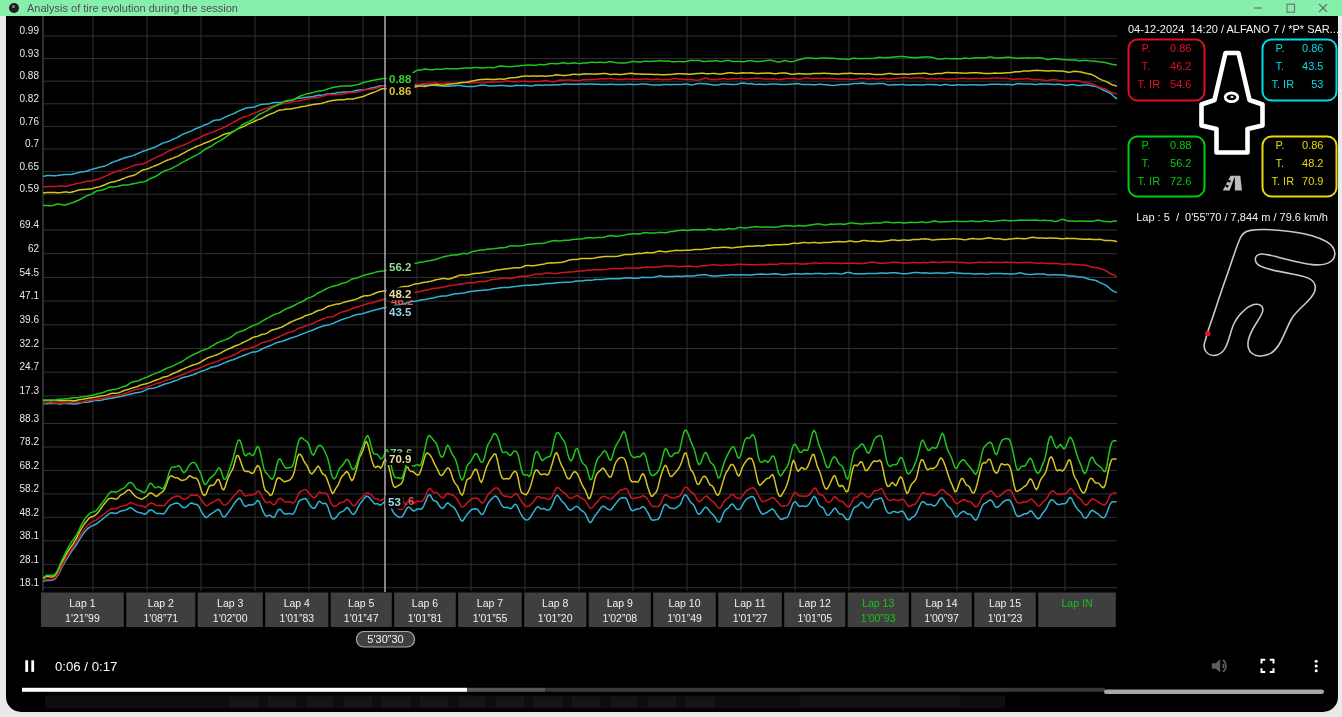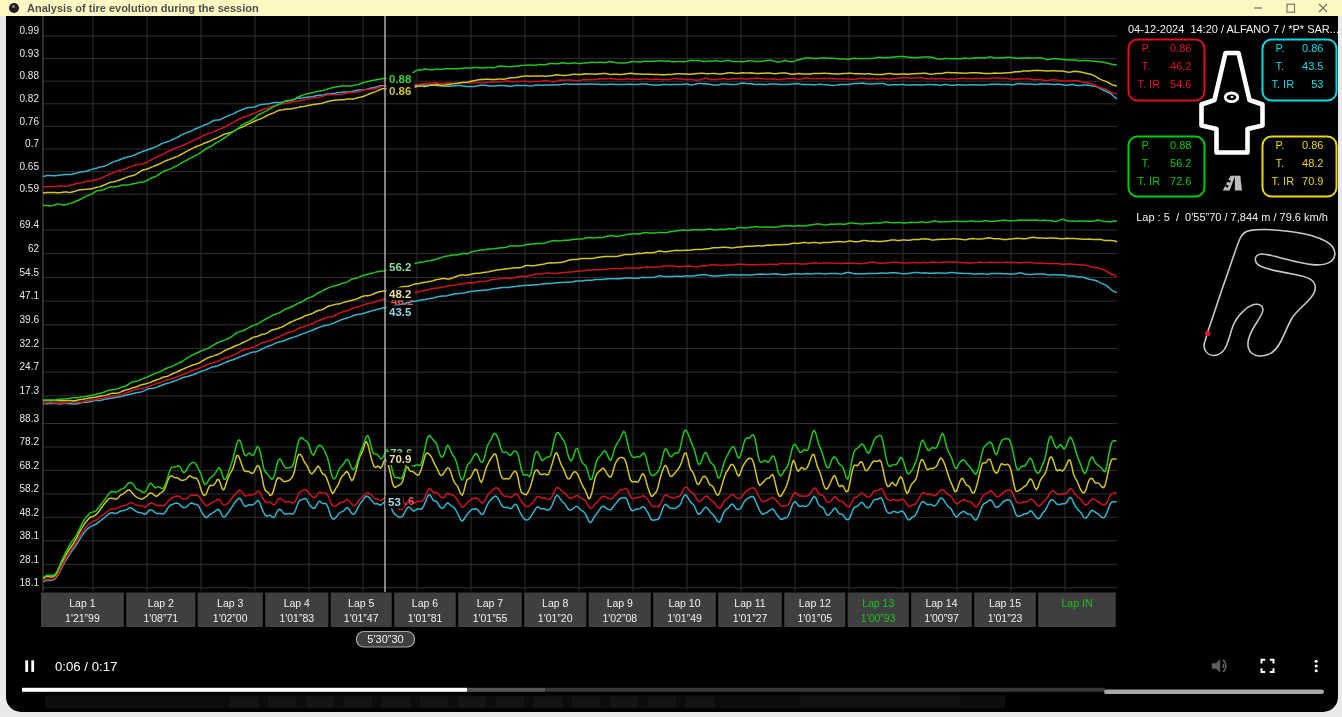--- a/index.html
+++ b/index.html
@@ -1,17 +1,17 @@
 <!DOCTYPE html>
 <html><head>
 <meta charset="utf-8">
 <style>
 * { margin:0; padding:0; box-sizing:border-box; }
 html,body { width:1342px; height:717px; background:#e9e9e9; font-family:"Liberation Sans", sans-serif; overflow:hidden; }
-#titlebar { position:absolute; left:0; top:0; width:1342px; height:16px; background:#fef9c3;font-weight:bold; }
+#titlebar { position:absolute; left:0; top:0; width:1342px; height:16px; background:#86efac; }
 #titleicon { position:absolute; left:9px; top:3px; width:10px; height:10px; border-radius:50%; background:#1d1d1d; }
 #titleicon::after { content:""; position:absolute; left:2.5px; top:2px; width:3px; height:3px; border-radius:50%; background:#888; }
 #titletext { position:absolute; left:27px; top:2px; font-size:11px; color:#4f4f4f; }
 .winbtn { position:absolute; top:0; height:16px; }
 #video { position:absolute; left:6px; top:16px; width:1332px; height:696px; background:#000; border-radius:0 0 15px 15px; overflow:hidden; }
 </style>
 </head>
 <body>
 <div id="video">
 <svg width="1332" height="696" viewBox="6 16 1332 696" font-family="Liberation Sans, sans-serif">

